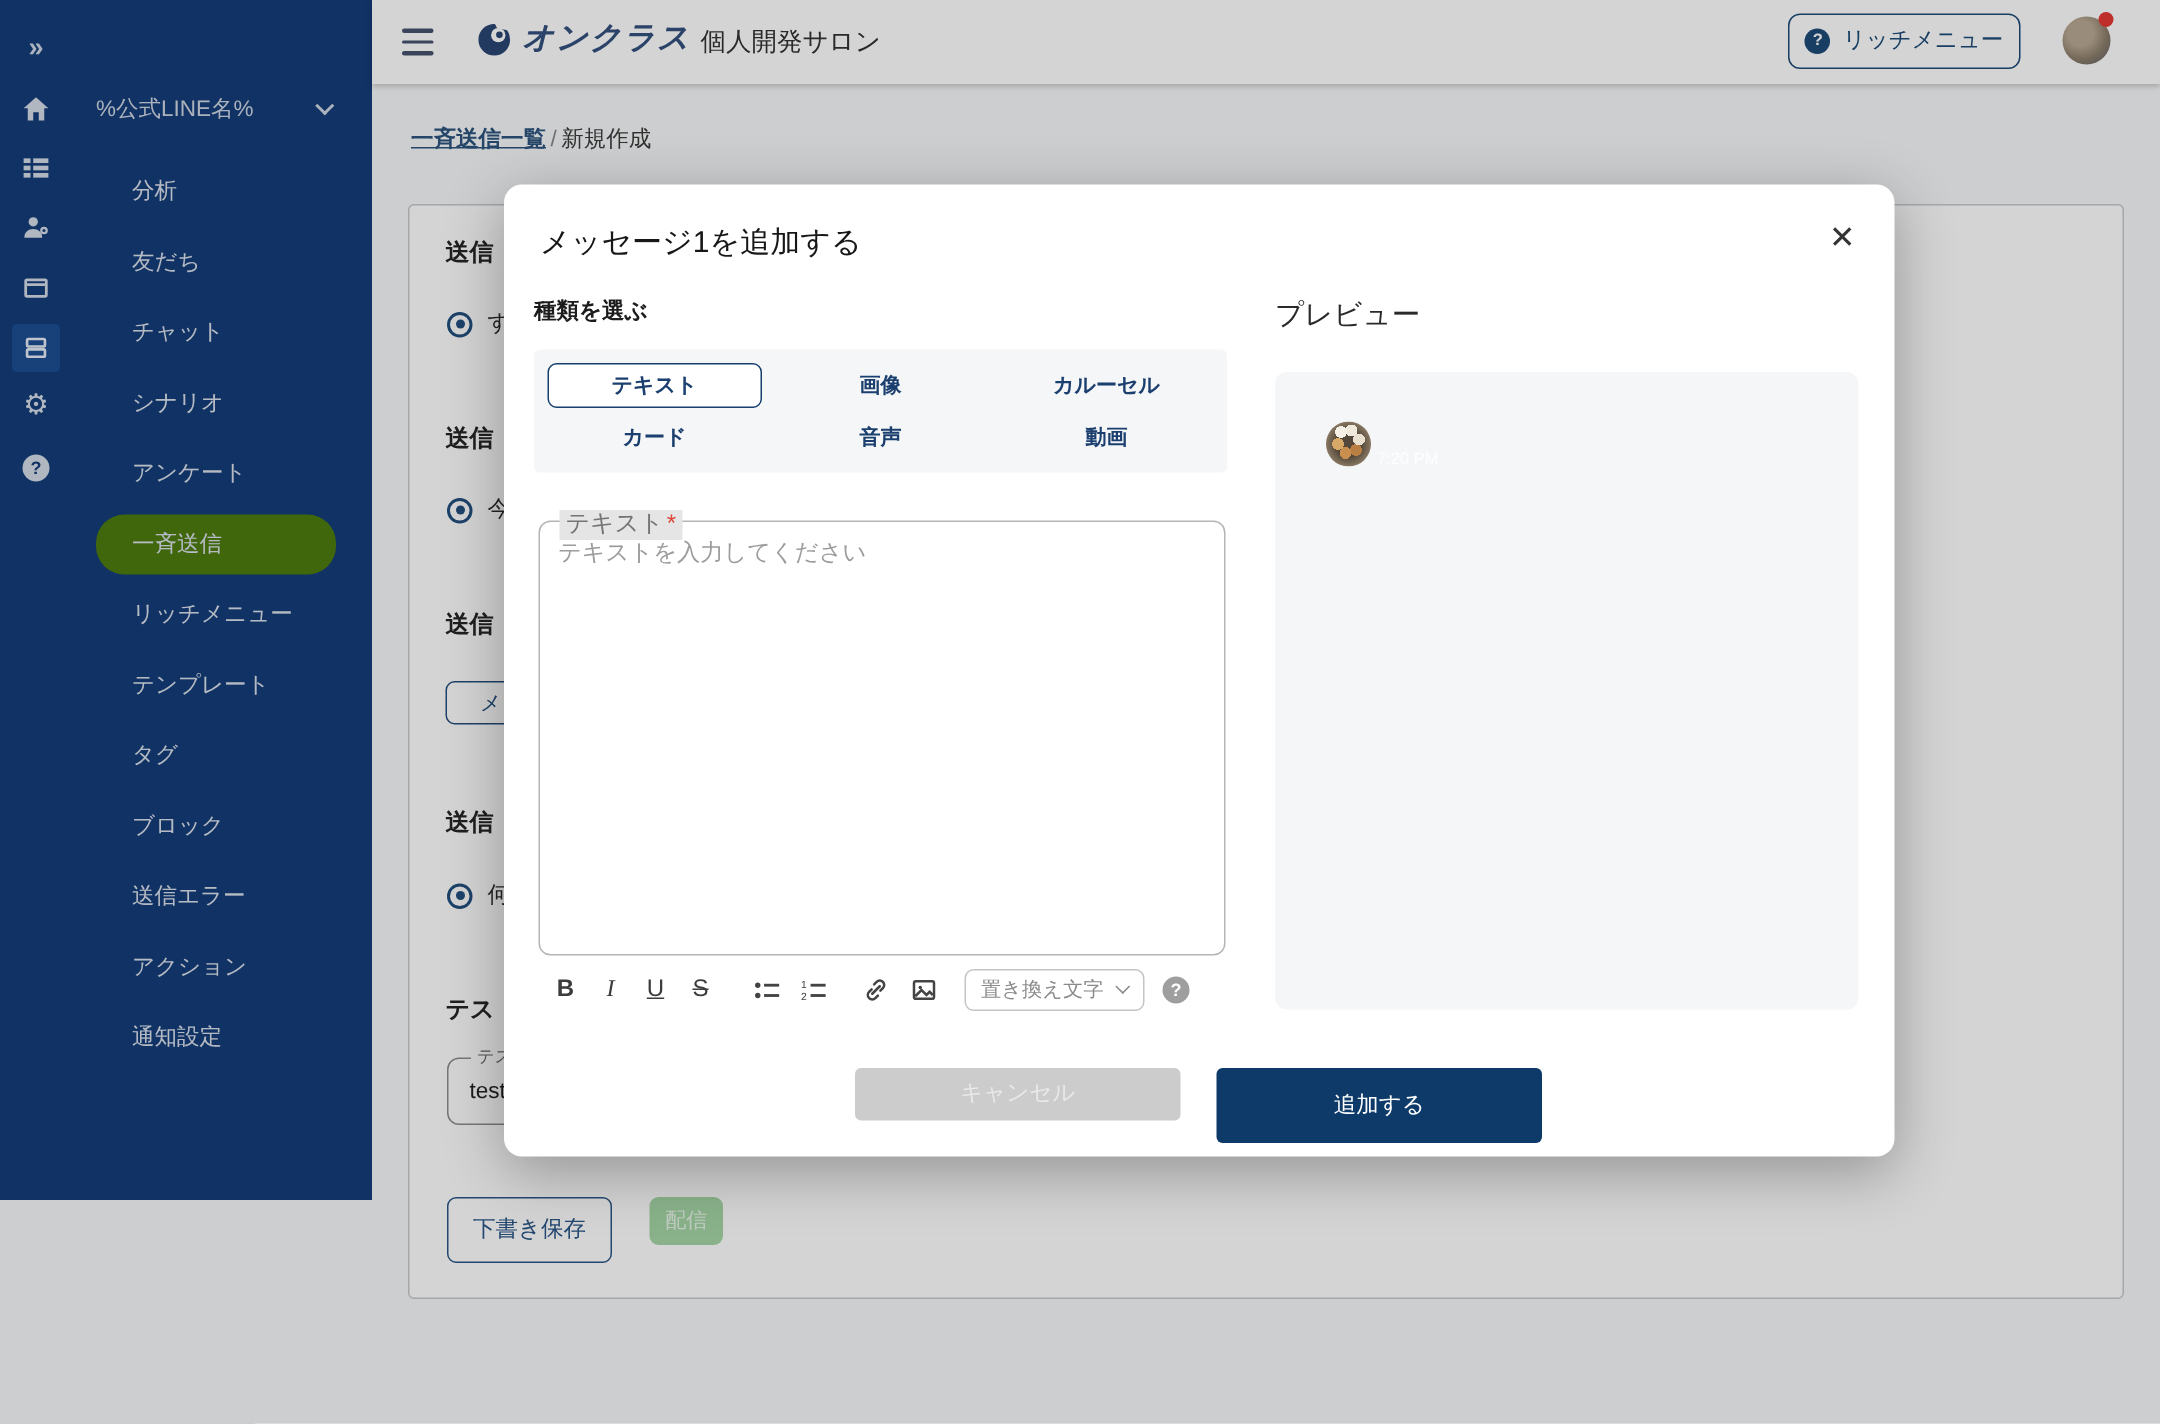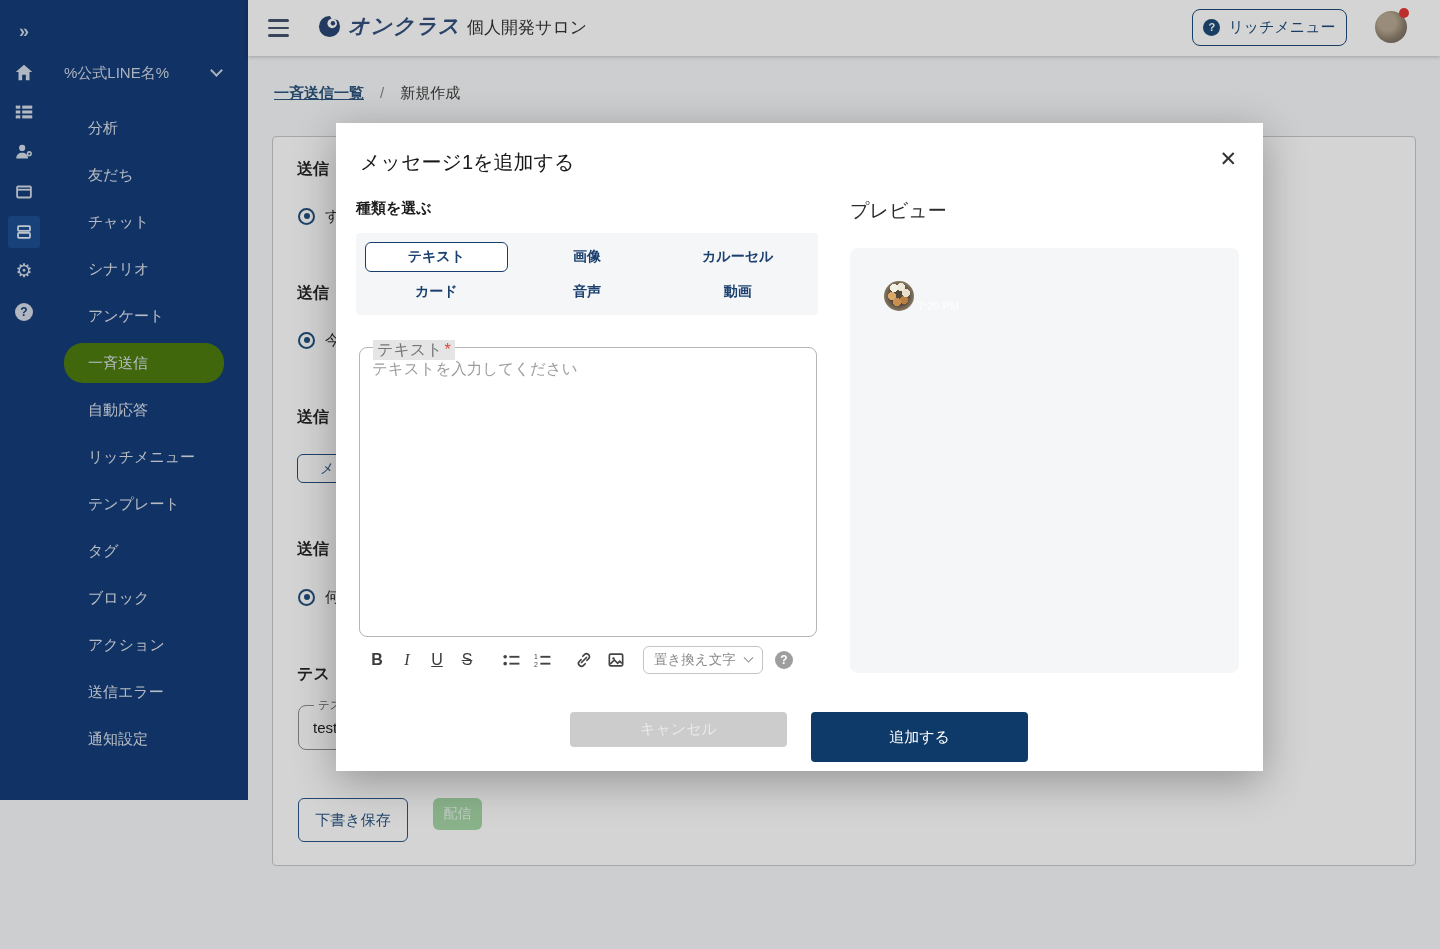--- a/index.html
+++ b/index.html
@@ -31,40 +31,40 @@
   .logo { position:absolute; left:70px; top:13px; display:flex; align-items:center; gap:7px; cursor:pointer; }
   .logo-text { font-size:21px; font-weight:700; font-style:italic; color:#35517f; letter-spacing:1px; }
   .ws-title { position:absolute; left:219px; top:0; height:56px; display:flex; align-items:center; font-size:17px; color:#333; }
   .contact-btn { position:absolute; left:944px; top:9px; width:155px; height:37px; border:1.5px solid #1d4b78; border-radius:8px; background:#fff; display:flex; align-items:center; justify-content:center; gap:8px; cursor:pointer; }
   .contact-q { width:17px; height:17px; border-radius:50%; background:#1d4b78; color:#fff; font-size:11px; font-weight:700; display:flex; align-items:center; justify-content:center; }
   .contact-label { font-size:15px; color:#1d4b78; }
   .avatar { position:absolute; left:1127px; top:11px; width:32px; height:32px; border-radius:50%; cursor:pointer;
     background: radial-gradient(circle at 38% 35%, #b9a993 0 30%, #8d7f6c 60%, #5a5a66 100%); }
   .avatar-badge { position:absolute; right:-2px; top:-3px; width:10px; height:10px; border-radius:50%; background:#e53935; }
   
-  .breadcrumb { position:absolute; left:274px; top:84px; display:flex; align-items:baseline; gap:16px; font-size:15px; z-index:4; }
+  .breadcrumb { position:absolute; left:274px; top:84px; display:flex; align-items:baseline; gap:3px; font-size:15px; z-index:4; }
   .bc-link { color:#2d557f; font-weight:700; text-decoration:underline; cursor:pointer; }
   .bc-sep { color:#8a8a8a; }
   .bc-current { color:#3c3c3c; font-weight:500; }
   
   .card { position:absolute; left:272px; top:136px; width:1144px; height:730px; background:#fff; border:1px solid #c9c9c9; border-radius:4px; z-index:4; }
   .frag-head { position:absolute; left:24px; font-size:16px; font-weight:700; color:#262626; }
   .radio-row { position:absolute; left:25px; display:flex; align-items:center; gap:10px; }
   .radio { width:17px; height:17px; border:2px solid #24507f; border-radius:50%; position:relative; cursor:pointer; flex:0 0 auto; }
   .radio::after { content:""; position:absolute; left:3.5px; top:3.5px; width:6px; height:6px; border-radius:50%; background:#24507f; }
   .radio-label { font-size:15px; color:#2c2c2c; }
   .frag-btn { position:absolute; left:24px; width:70px; height:29px; border:1.5px solid #24507f; border-radius:6px; display:flex; align-items:center; padding-left:22px; font-size:14px; color:#24507f; font-weight:500; overflow:hidden; cursor:pointer; background:#fff; }
   .test-input { position:absolute; left:25px; top:568px; width:95px; height:45px; border:1px solid #8f8f8f; border-radius:8px; background:#fff; cursor:text; }
   .test-input .flabel { position:absolute; top:-8px; left:15px; background:#fff; padding:0 4px; font-size:11.5px; color:#666; }
   .test-input .fvalue { position:absolute; left:14px; top:13px; font-size:15px; color:#222; }
   .draft-btn { position:absolute; left:25px; top:661px; width:110px; height:44px; border:1.5px solid #2b5787; border-radius:6px; background:#fff; color:#2b5787; font-size:15px; font-weight:500; display:flex; align-items:center; justify-content:center; cursor:pointer; }
   .send-btn { position:absolute; left:160px; top:661px; width:49px; height:32px; border:none; border-radius:6px; background:#a5d7a7; color:#e8f5e9; font-size:14px; display:flex; align-items:center; justify-content:center; }
   
   .overlay { position:absolute; inset:0; background:rgba(0,0,0,0.17); z-index:50; }
-  .modal { position:absolute; left:336px; top:123px; width:927px; height:648px; background:#fff; border-radius:0; box-shadow:0 10px 40px rgba(0,0,0,0.30); z-index:60; }
+  .modal { position:absolute; left:336px; top:123px; width:927px; height:648px; background:#fff; border-radius:12px; box-shadow:0 10px 40px rgba(0,0,0,0.30); z-index:60; }
   .modal-title { position:absolute; left:24px; top:27px; font-size:20px; font-weight:500; color:#171717; }
   .modal-close { position:absolute; right:26px; top:23px; font-size:21px; color:#333; cursor:pointer; }
   .type-label { position:absolute; left:20px; top:76px; font-size:15px; font-weight:700; color:#1c1c1c; }
   .type-panel { position:absolute; left:20px; top:110px; width:462px; height:82px; background:#f5f6f8; border-radius:4px; display:grid; grid-template-columns:repeat(3,1fr); align-items:center; justify-items:center; padding:8px 5px; row-gap:4px; }
   .type-opt { width:143px; height:30px; display:flex; align-items:center; justify-content:center; font-size:14px; font-weight:700; color:#1b3f6e; cursor:pointer; border-radius:6px; }
   .type-opt.selected { background:#fff; border:1.5px solid #17406f; }
   .text-field { position:absolute; left:23px; top:224px; width:458px; height:290px; border:1px solid #b5b5b5; border-radius:8px; cursor:text; }
   .text-field .flabel { position:absolute; top:-8px; left:13px; background:#e5e5e5; padding:0 4px; font-size:16px; color:#757575; }
   .text-field .star { color:#de4437; margin-left:2px; }
   .text-field .placeholder { position:absolute; left:12px; top:11px; font-size:15.5px; color:#9c9c9c; }
@@ -165,39 +165,36 @@
     <div class="menu-item">
         <span>シナリオ</span>
       </div>
     <div class="menu-item">
         <span>アンケート</span>
       </div>
     <div class="menu-item active">
         <span>一斉送信</span>
       </div>
     <div class="menu-item">
-        <span>自動応答</span>
-      </div>
-    <div class="menu-item">
         <span>リッチメニュー</span>
       </div>
     <div class="menu-item">
         <span>テンプレート</span>
       </div>
     <div class="menu-item">
         <span>タグ</span>
       </div>
     <div class="menu-item">
         <span>ブロック</span>
       </div>
     <div class="menu-item">
+        <span>送信エラー</span>
+      </div>
+    <div class="menu-item">
         <span>アクション</span>
-      </div>
-    <div class="menu-item">
-        <span>送信エラー</span>
       </div>
     <div class="menu-item">
         <span>通知設定</span>
       </div>
   </div>
 </div>
 
 <div class="header">
   <div class="hamburger">
       <span></span>

